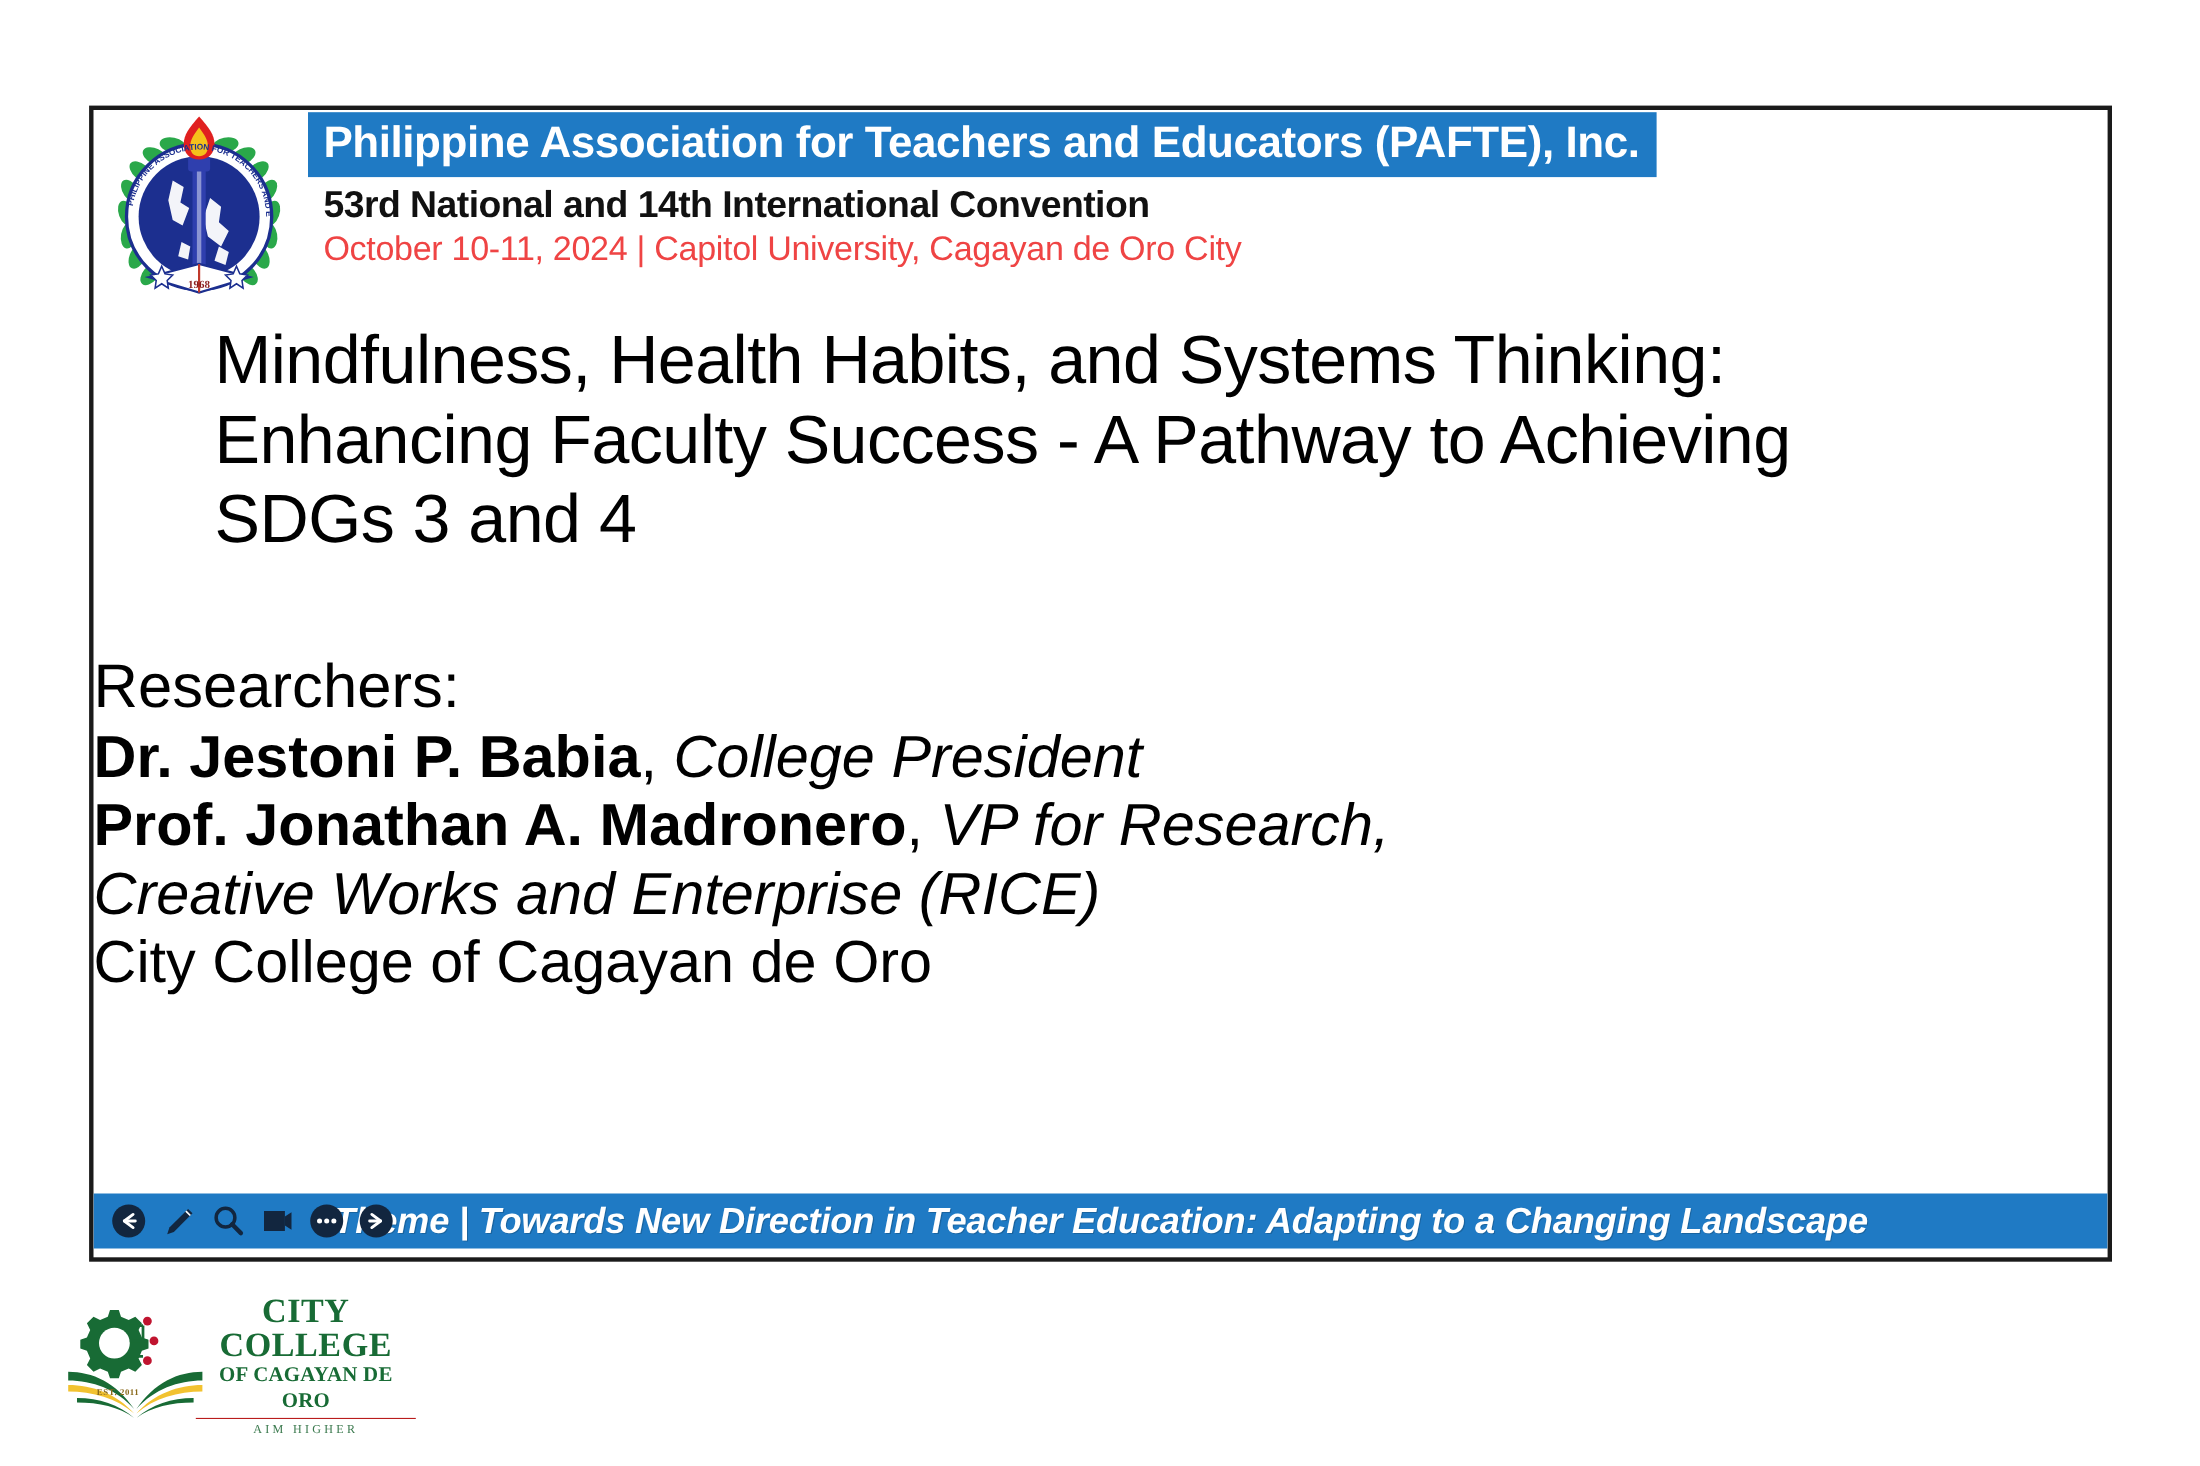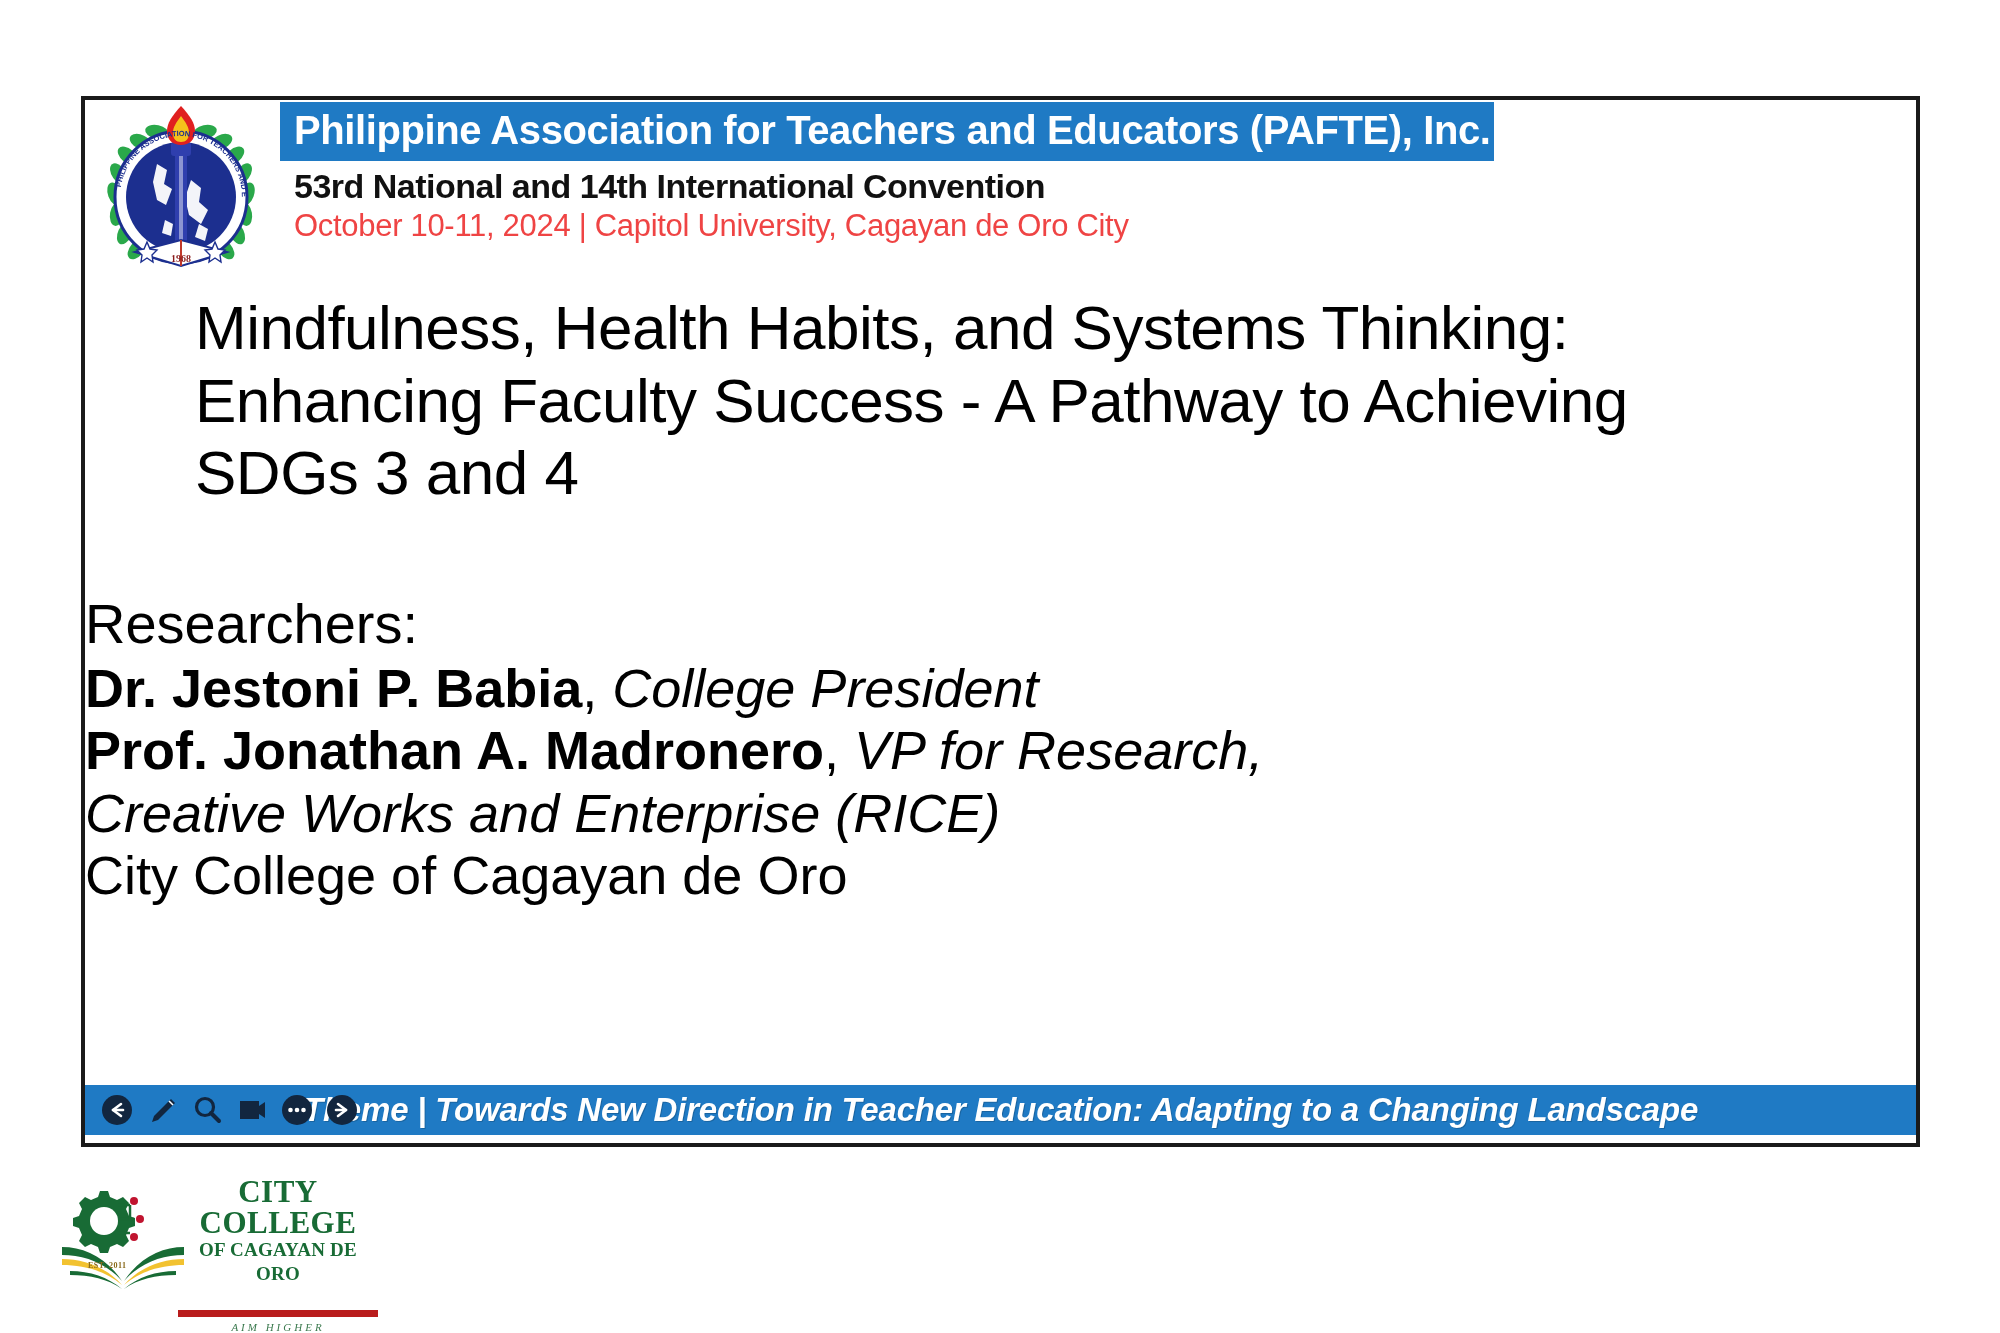--- a/index.html
+++ b/index.html
@@ -50,21 +50,21 @@
     right: 0;
   }
   .org-banner {
     display: inline-block;
     background: #1f7ac4;
     color: #ffffff;
     font-weight: bold;
     font-size: 40px;
     line-height: 1.12;
     letter-spacing: -0.4px;
-    padding: 6px 4px 8px 14px;
+    padding: 6px 16px 8px 14px;
     white-space: nowrap;
     font-family: "Liberation Sans", sans-serif;
   }
   .conv-line {
     color: #111111;
     font-weight: bold;
     font-size: 34px;
     line-height: 1.12;
     letter-spacing: -0.5px;
     padding: 6px 0 0 14px;
@@ -203,24 +203,23 @@
     font-weight: bold;
     font-size: 19px;
     letter-spacing: 0.2px;
     line-height: 1.25;
   }
   .ccco-tag {
     color: #3c7a4f;
     font-family: "Liberation Serif", serif;
     font-size: 11px;
     letter-spacing: 3px;
-    margin-top: 24px;
-    border-top: 7px solid #b91c1c;
+    margin-top: 3px;
+    border-top: 1px solid #b91c1c;
     padding-top: 4px;
-    font-style: italic;
   }
   .ccco-est {
     position: absolute;
     left: 88px;
     top: 101px;
     font-size: 8px;
     color: #8a6a1c;
     font-family: "Liberation Serif", serif;
     font-weight: bold;
     letter-spacing: 0.5px;

